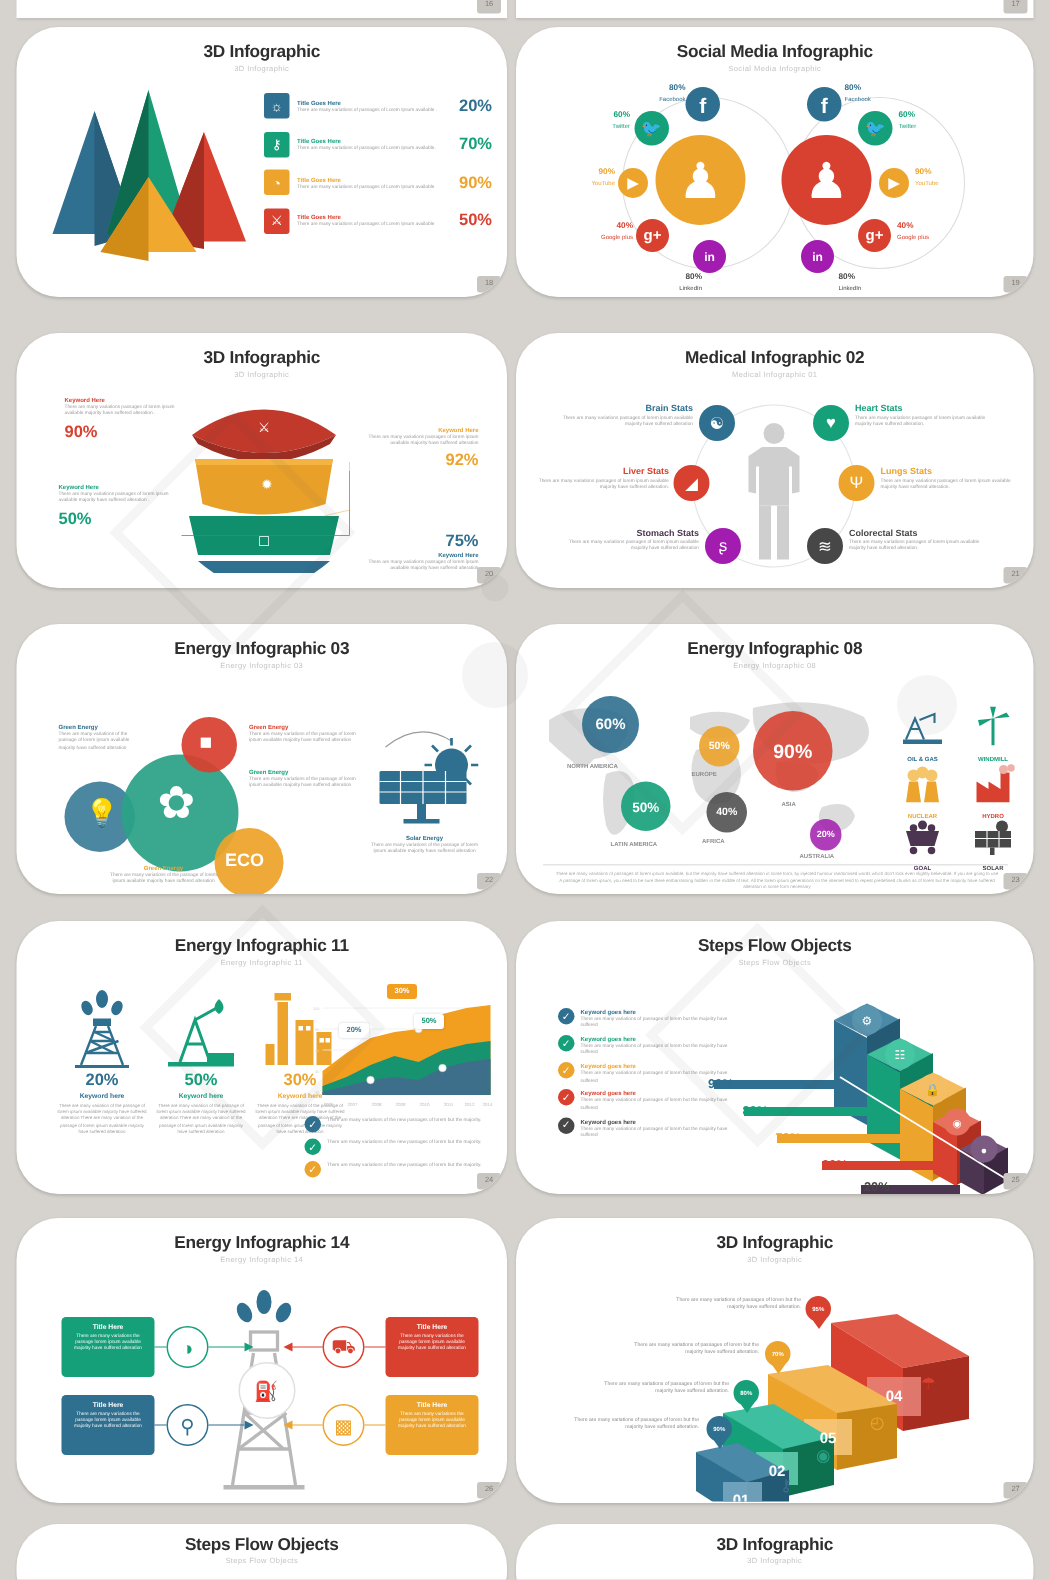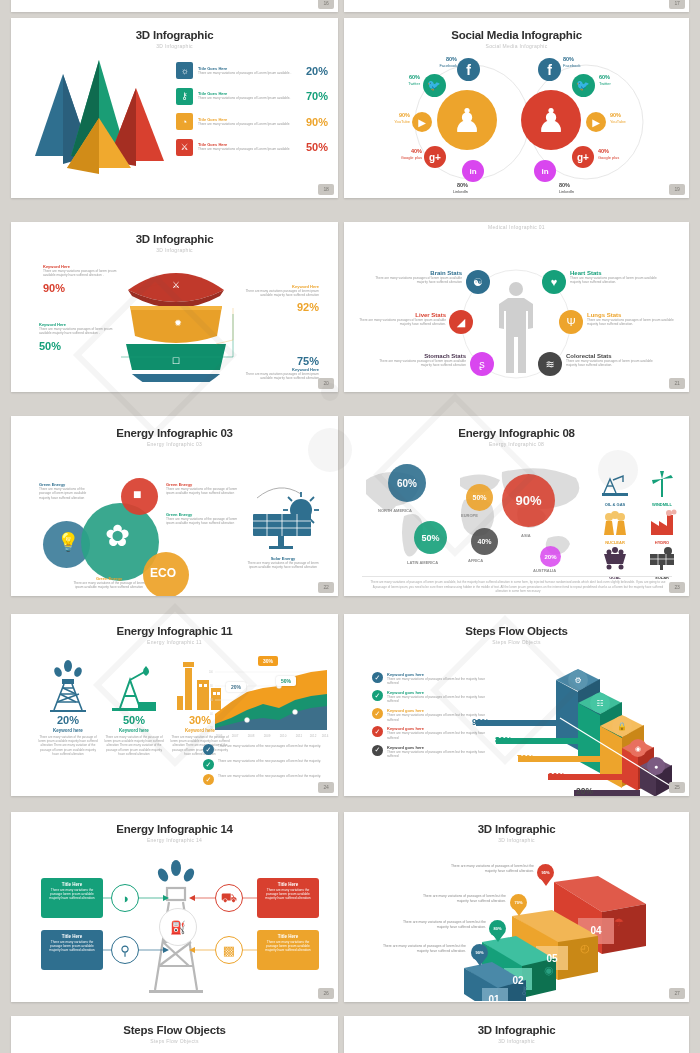--- a/index.html
+++ b/index.html
@@ -8,20 +8,21 @@
     background: #d6d3ce;
     font-family: "Liberation Sans", sans-serif;
     overflow: hidden;
   }
   .sheet { position: relative; width: 700px; height: 1053px; background: #d6d3ce; }
   .slide {
     position: relative;
     background: #ffffff;
     overflow: hidden;
     box-shadow: 0 1px 2px rgba(0,0,0,.14);
+    border-radius: 28px;
   }
 
   .pagebadge {
     position: absolute; right: -8px; bottom: 4px;
     width: 16px; height: 11px; border-radius: 2px;
     background: #c9c6c1; color: #7d7a75;
     font-size: 5px; line-height: 11px; text-align: center;
     letter-spacing: -.2px;
   }
 
@@ -44,21 +45,21 @@
   .c-teal   { color: #15a07a; }
   .c-orange { color: #eda42c; }
   .c-red    { color: #d8402f; }
   .c-purple { color: #4b3550; }
   .c-dark   { color: #474747; }
 
   .bg-blue   { background: #2f6f8f; }
   .bg-teal   { background: #15a07a; }
   .bg-orange { background: #eda42c; }
   .bg-red    { background: #d8402f; }
-  .bg-purple { background: #d946ef; }
+  .bg-purple { background: #a21caf; }
   .bg-dark   { background: #474747; }
 
   
   .s1-left { position: absolute; left: 8px; top: 38px; width: 150px; height: 120px; }
   .s1-rows { position: absolute; left: 165px; top: 44px; width: 152px; }
   .s1-row { display: flex; align-items: center; margin-bottom: 8.5px; }
   .ico-sq { width: 17px; height: 17px; border-radius: 2px; flex: 0 0 auto;
             display: flex; align-items: center; justify-content: center; color: #fff; font-size: 9px; }
   .s1-txt { flex: 1; padding-left: 5px; }
   .s1-pct { width: 32px; text-align: right; }
@@ -274,20 +275,21 @@
     </div>
     <svg style="position:absolute;inset:0;pointer-events:none" width="327" height="170">
       <path d="M118,68 L150,62" stroke="#c0392b" stroke-width=".5" fill="none"></path>
       <path d="M110,135 L222,135 L222,92" stroke="#1a9d75" stroke-width=".5" fill="none"></path>
       <path d="M222,86 L222,118 L205,122" stroke="#e8a029" stroke-width=".5" fill="none" opacity=".6"></path>
     </svg>
     <div class="pagebadge" style="right:4px;bottom:3px">20</div>
   </div>
 
   <div class="slide" style="position:absolute;left:344px;top:222px;width:345px;height:170px">
+    <div class="title">Medical Infographic 02</div>
     <div class="subtitle">Medical Infographic 01</div>
 
     <svg style="position:absolute;left:110px;top:45px" width="125" height="115">
       <circle cx="62" cy="57" r="54" fill="none" stroke="#e2e2e2" stroke-width=".7"></circle>
       <g fill="#cfcfcf">
         <circle cx="62" cy="22" r="7"></circle>
         <path d="M54,31 h16 l9,6 v24 l-5,1 v-18 l-2,0 v26 h-20 v-26 l-2,0 v18 l-5,-1 v-24 z"></path>
         <path d="M52,70 h8 v36 h-8 z M64,70 h8 v36 h-8 z"></path>
       </g>
     </svg>

